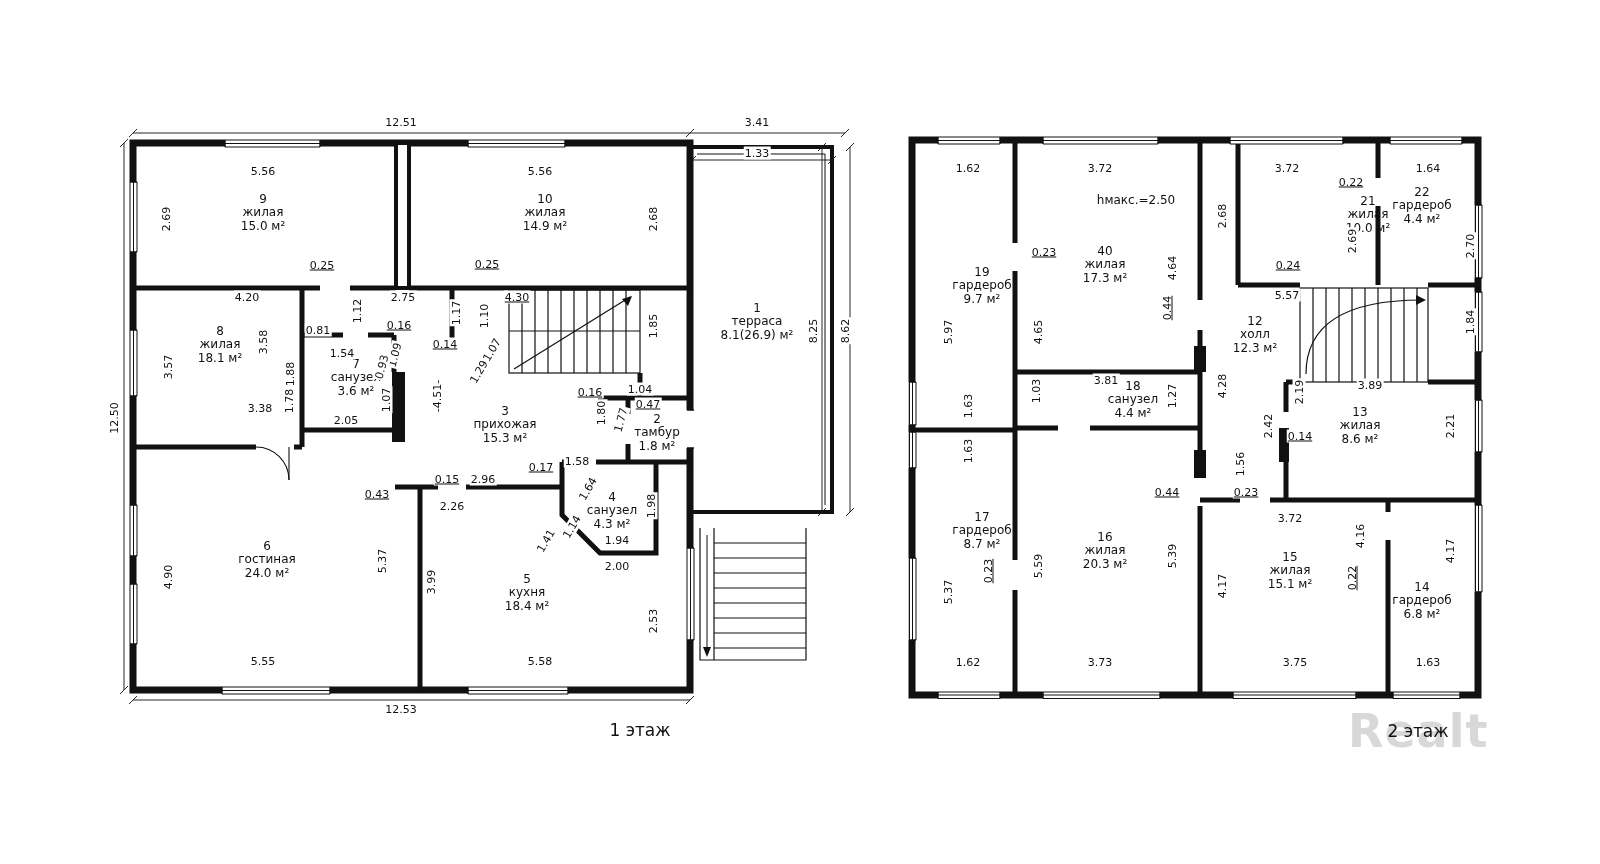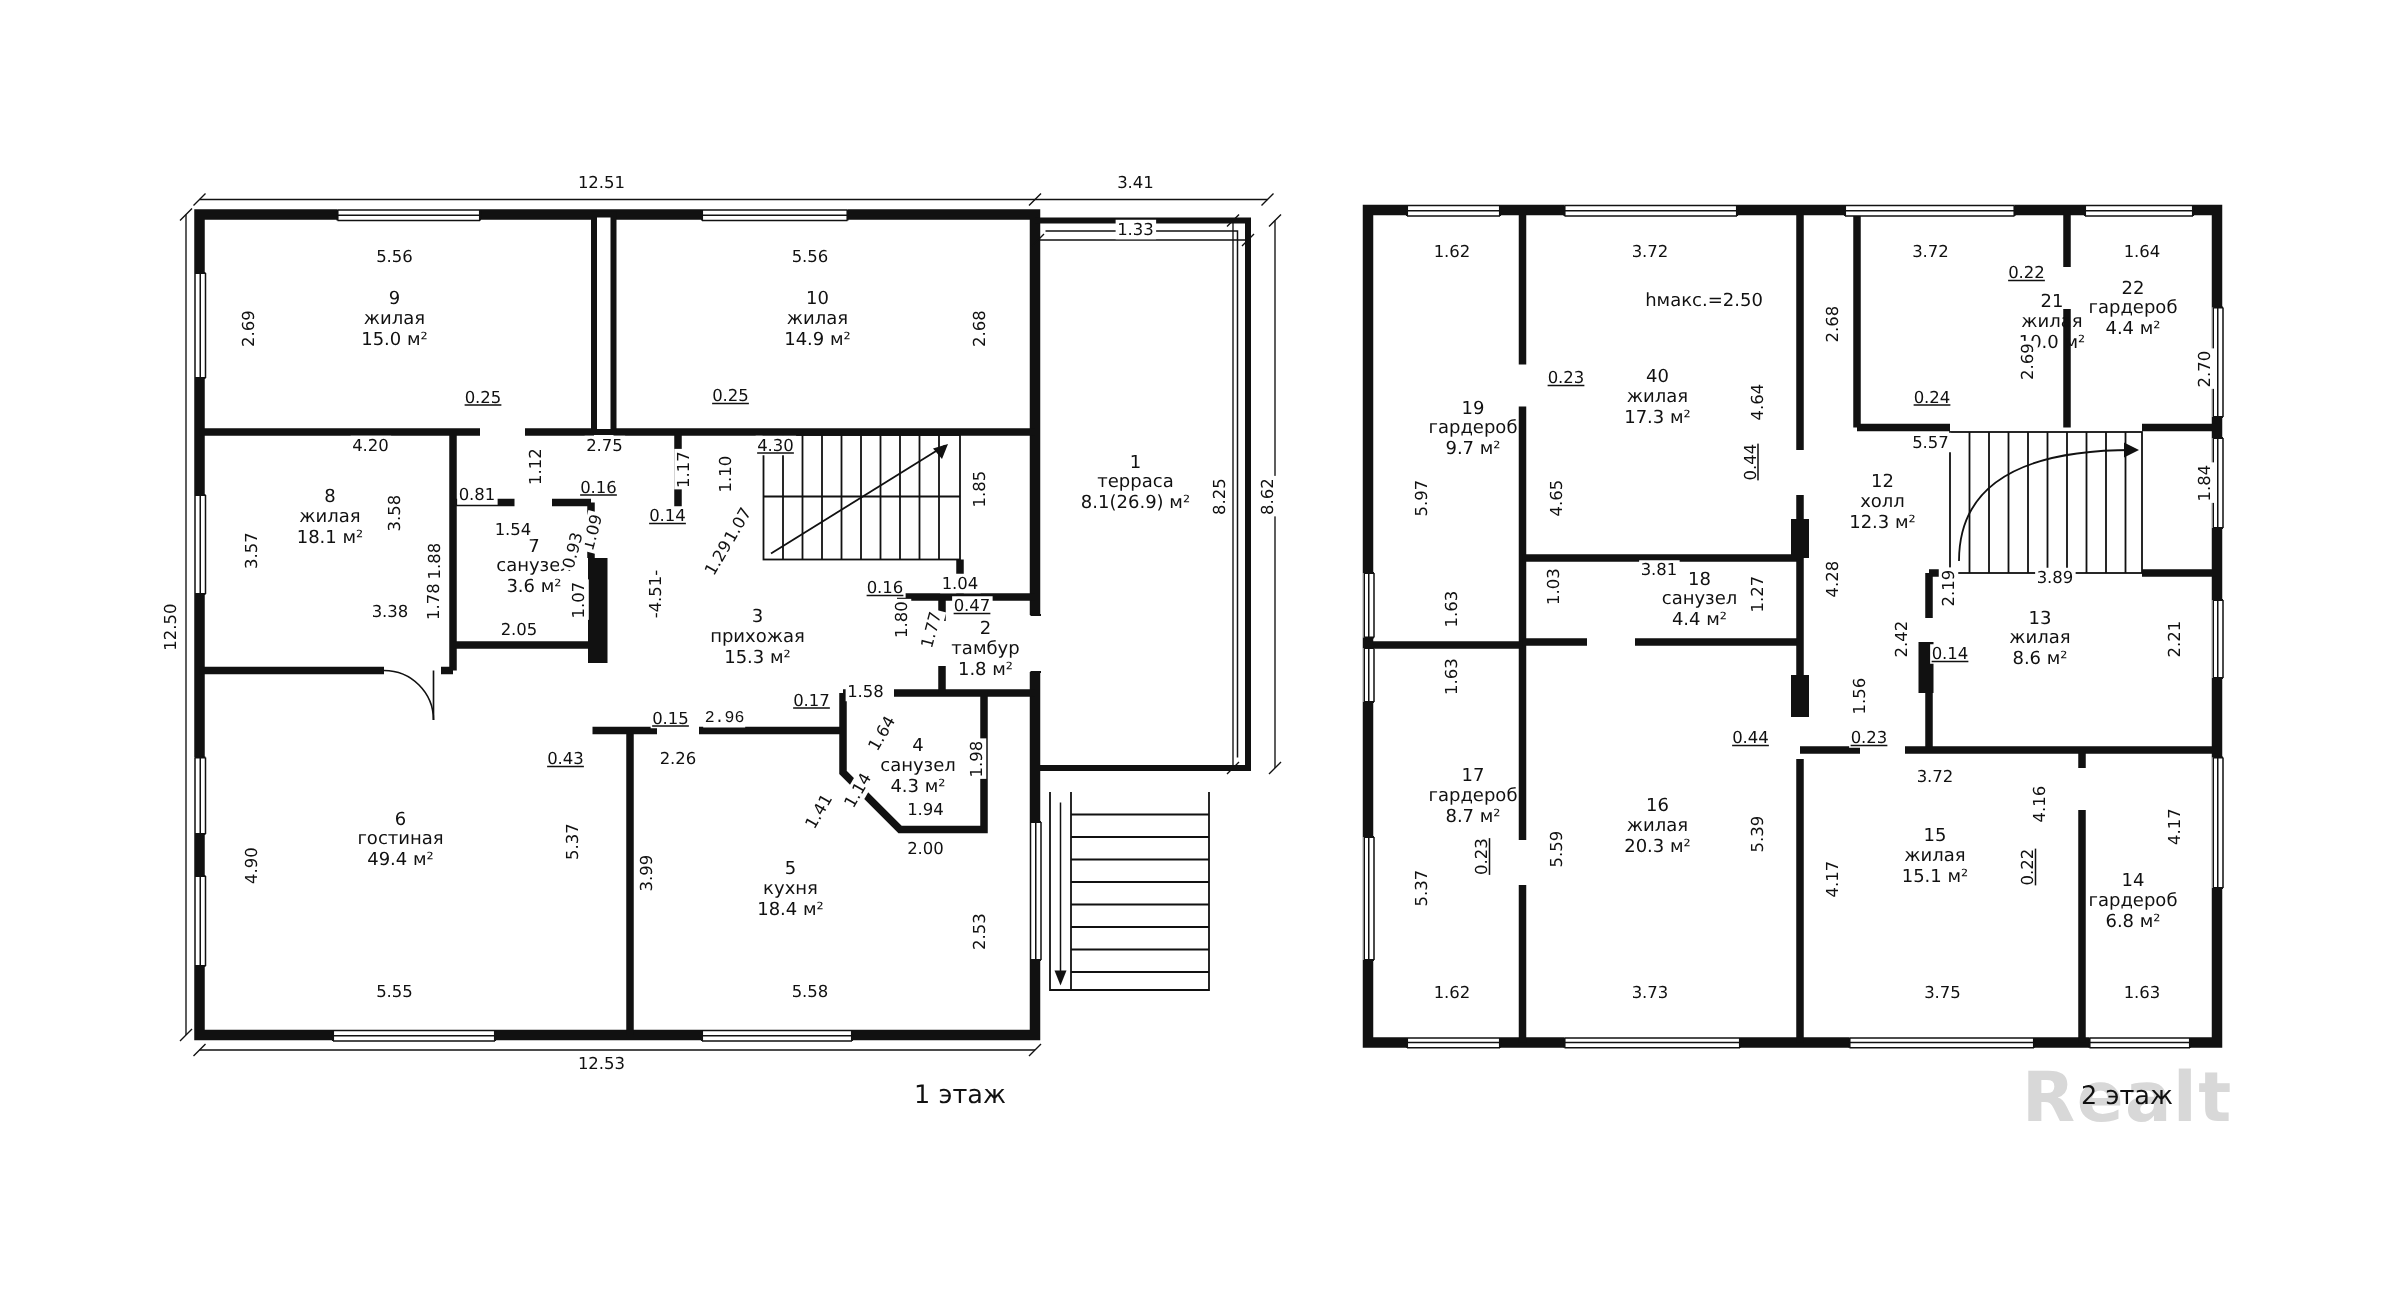--- a/index.html
+++ b/index.html
@@ -235,21 +235,21 @@
         <div class="area">1.8 м²</div>
       </div>
       <div class="room-label" style="left: 612px; top: 511px;">
         <div class="num">4</div>
         <div class="name">санузел</div>
         <div class="area">4.3 м²</div>
       </div>
       <div class="room-label" style="left: 267px; top: 560px;">
         <div class="num">6</div>
         <div class="name">гостиная</div>
-        <div class="area">49.4 м²</div>
+        <div class="area">24.0 м²</div>
       </div>
       <div class="room-label" style="left: 527px; top: 593px;">
         <div class="num">5</div>
         <div class="name">кухня</div>
         <div class="area">18.4 м²</div>
       </div>
       <div class="room-label" style="left: 757px; top: 322px;">
         <div class="num">1</div>
         <div class="name">терраса</div>
         <div class="area">8.1(26.9) м²</div>
@@ -288,23 +288,23 @@
       <div class="dim" style="left: 289px; top: 401px; transform: translate(-50%, -50%) rotate(-90deg);">1.78</div>
       <div class="dim" style="left: 346px; top: 420px; transform: translate(-50%, -50%) rotate(0deg);">2.05</div>
       <div class="dim" style="left: 386px; top: 400px; transform: translate(-50%, -50%) rotate(-90deg);">1.07</div>
       <div class="dim" style="left: 216px; top: 408px; transform: translate(-50%, -50%) rotate(0deg); margin-left: 44px;">3.38</div>
       <div class="dim" style="left: 437px; top: 396px; transform: translate(-50%, -50%) rotate(-90deg);">-4.51-</div>
       <div class="dim u" style="left: 590px; top: 392px; transform: translate(-50%, -50%) rotate(0deg);">0.16</div>
       <div class="dim" style="left: 601px; top: 413px; transform: translate(-50%, -50%) rotate(-90deg);">1.80</div>
       <div class="dim" style="left: 621px; top: 420px; transform: translate(-50%, -50%) rotate(-75deg);">1.77</div>
       <div class="dim" style="left: 640px; top: 389px; transform: translate(-50%, -50%) rotate(0deg);">1.04</div>
       <div class="dim u" style="left: 648px; top: 404px; transform: translate(-50%, -50%) rotate(0deg);">0.47</div>
-      <div class="dim u" style="left: 377px; top: 494px; transform: translate(-50%, -50%) rotate(0deg); margin-top: 12px;">0.43</div>
+      <div class="dim u" style="left: 377px; top: 494px; transform: translate(-50%, -50%) rotate(0deg);">0.43</div>
       <div class="dim u" style="left: 447px; top: 479px; transform: translate(-50%, -50%) rotate(0deg);">0.15</div>
-      <div class="dim" style="left: 483px; top: 479px; transform: translate(-50%, -50%) rotate(0deg); font-family: Liberation Mono, monospace;">2.96</div>
+      <div class="dim" style="left: 483px; top: 479px; transform: translate(-50%, -50%) rotate(0deg);">2.96</div>
       <div class="dim" style="left: 452px; top: 506px; transform: translate(-50%, -50%) rotate(0deg);">2.26</div>
       <div class="dim u" style="left: 541px; top: 467px; transform: translate(-50%, -50%) rotate(0deg);">0.17</div>
       <div class="dim" style="left: 577px; top: 461px; transform: translate(-50%, -50%) rotate(0deg);">1.58</div>
       <div class="dim" style="left: 588px; top: 489px; transform: translate(-50%, -50%) rotate(-60deg);">1.64</div>
       <div class="dim" style="left: 572px; top: 527px; transform: translate(-50%, -50%) rotate(-60deg);">1.14</div>
       <div class="dim" style="left: 546px; top: 541px; transform: translate(-50%, -50%) rotate(-60deg);">1.41</div>
       <div class="dim" style="left: 617px; top: 540px; transform: translate(-50%, -50%) rotate(0deg);">1.94</div>
       <div class="dim" style="left: 651px; top: 506px; transform: translate(-50%, -50%) rotate(-90deg);">1.98</div>
       <div class="dim" style="left: 617px; top: 566px; transform: translate(-50%, -50%) rotate(0deg);">2.00</div>
       <div class="dim" style="left: 168px; top: 577px; transform: translate(-50%, -50%) rotate(-90deg);">4.90</div>

